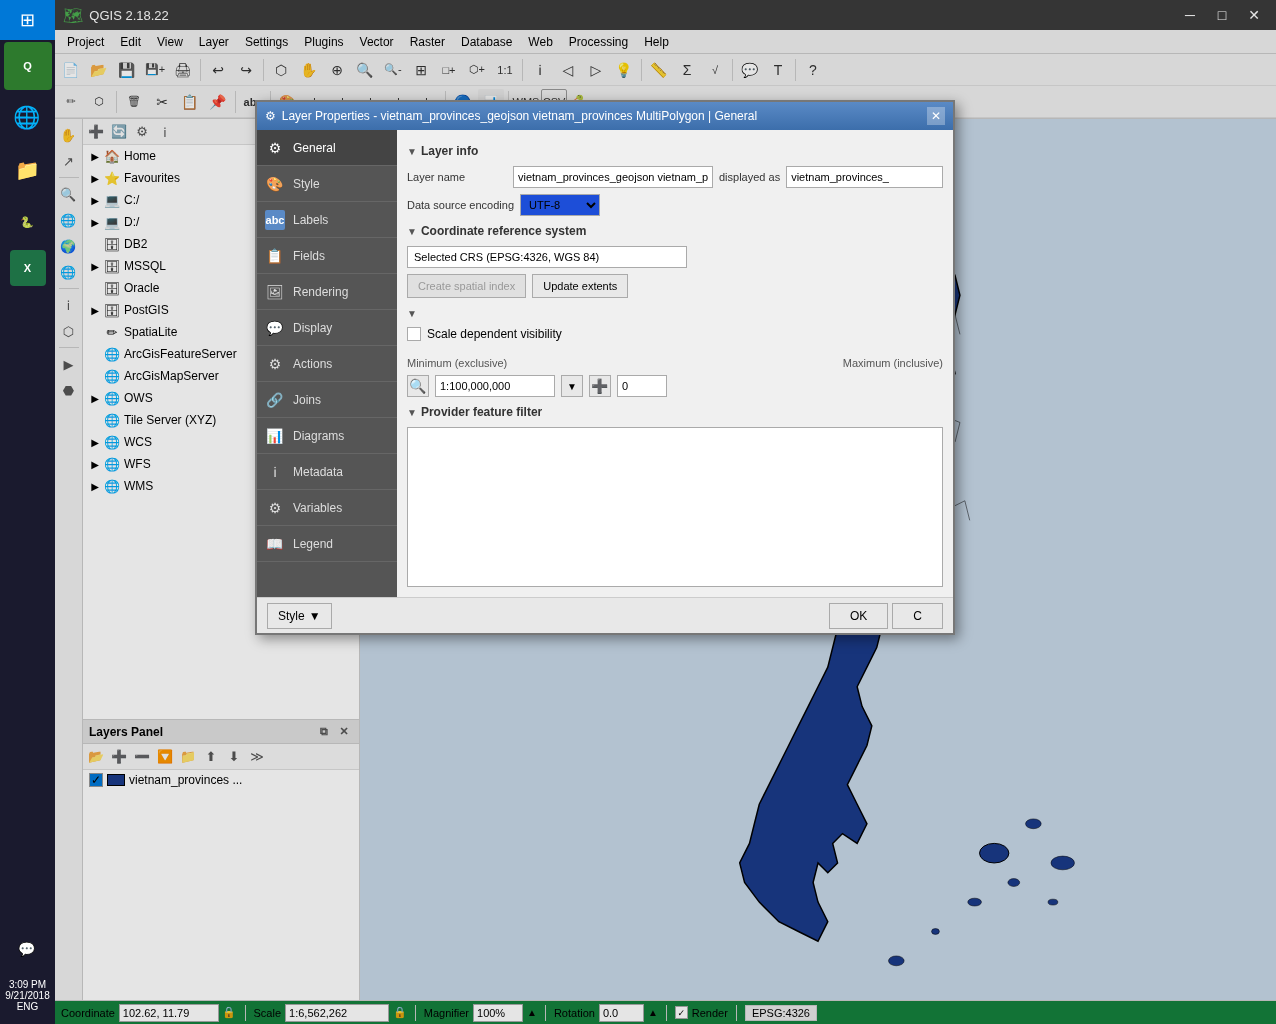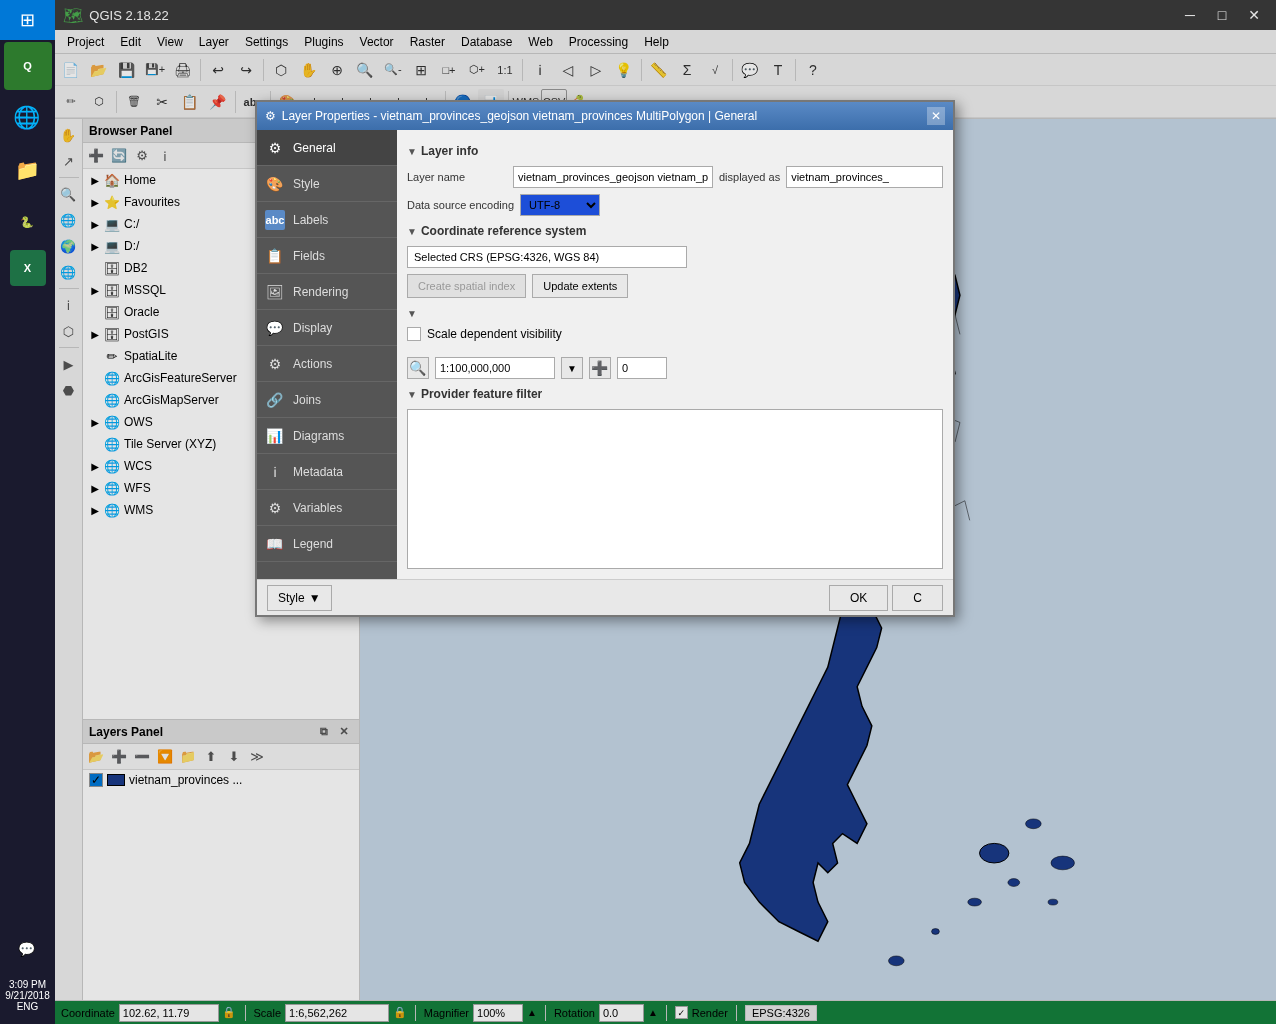--- a/index.html
+++ b/index.html
@@ -385,29 +385,20 @@
           <div class="side-btn">ℹ</div>
           <div class="side-btn">⬡</div>
           <div class="side-sep"></div>
           <div class="side-btn">▶</div>
           <div class="side-btn">⬣</div>
         </div>
 
         <div style="flex:1; display:flex; flex-direction:column; overflow:hidden;">
 
           <div class="browser-panel">
-            <div class="panel-header">
-              <div class="panel-header-left">
-                <span>Browser Panel</span>
-              </div>
-              <div class="panel-header-right">
-                <div class="panel-ctrl-btn">⧉</div>
-                <div class="panel-ctrl-btn">✕</div>
-              </div>
-            </div>
             <div class="panel-toolbar">
               <div class="panel-tb-btn">➕</div>
               <div class="panel-tb-btn">🔄</div>
               <div class="panel-tb-btn">⚙</div>
               <div class="panel-tb-btn">ℹ</div>
             </div>
             <div class="tree-view">
               <div class="tree-item">
                 <div class="tree-toggle">▶</div>
                 <div class="tree-icon">🏠</div>
@@ -681,20 +672,24 @@
 
           <div class="section-header">
             <span class="section-triangle">▼</span>
           </div>
 
           <div class="checkbox-row">
             <div class="checkbox-box"></div>
             <span>Scale dependent visibility</span>
           </div>
 
+          <div style="display:flex; gap:20px; margin-bottom:6px;">
+            <span style="font-size:11px; color:#555; min-width:110px;">Minimum (exclusive)</span>
+            <span style="font-size:11px; color:#555; flex:1; text-align:right;">Maximum (inclusive)</span>
+          </div>
 
           <div style="display:flex; align-items:center; gap:6px; margin-bottom:8px;">
             <div class="zoom-btn">🔍</div>
             <input class="scale-input" value="1:100,000,000" style="">
             <div class="scale-dropdown-btn">▼</div>
             <div class="zoom-btn">➕</div>
             <input class="max-value-input" value="0" style="">
           </div>
 
           <div class="section-header">

